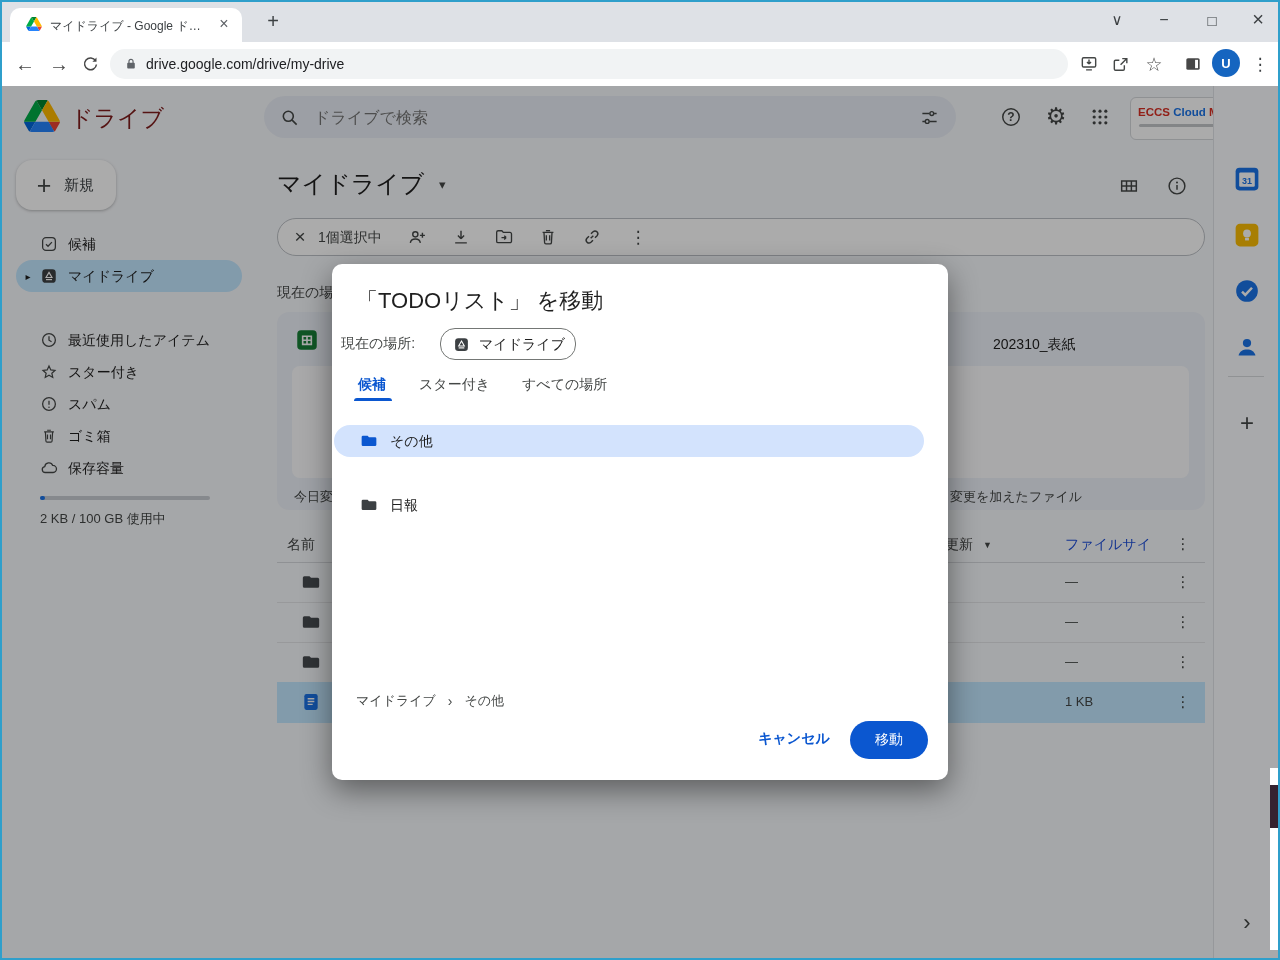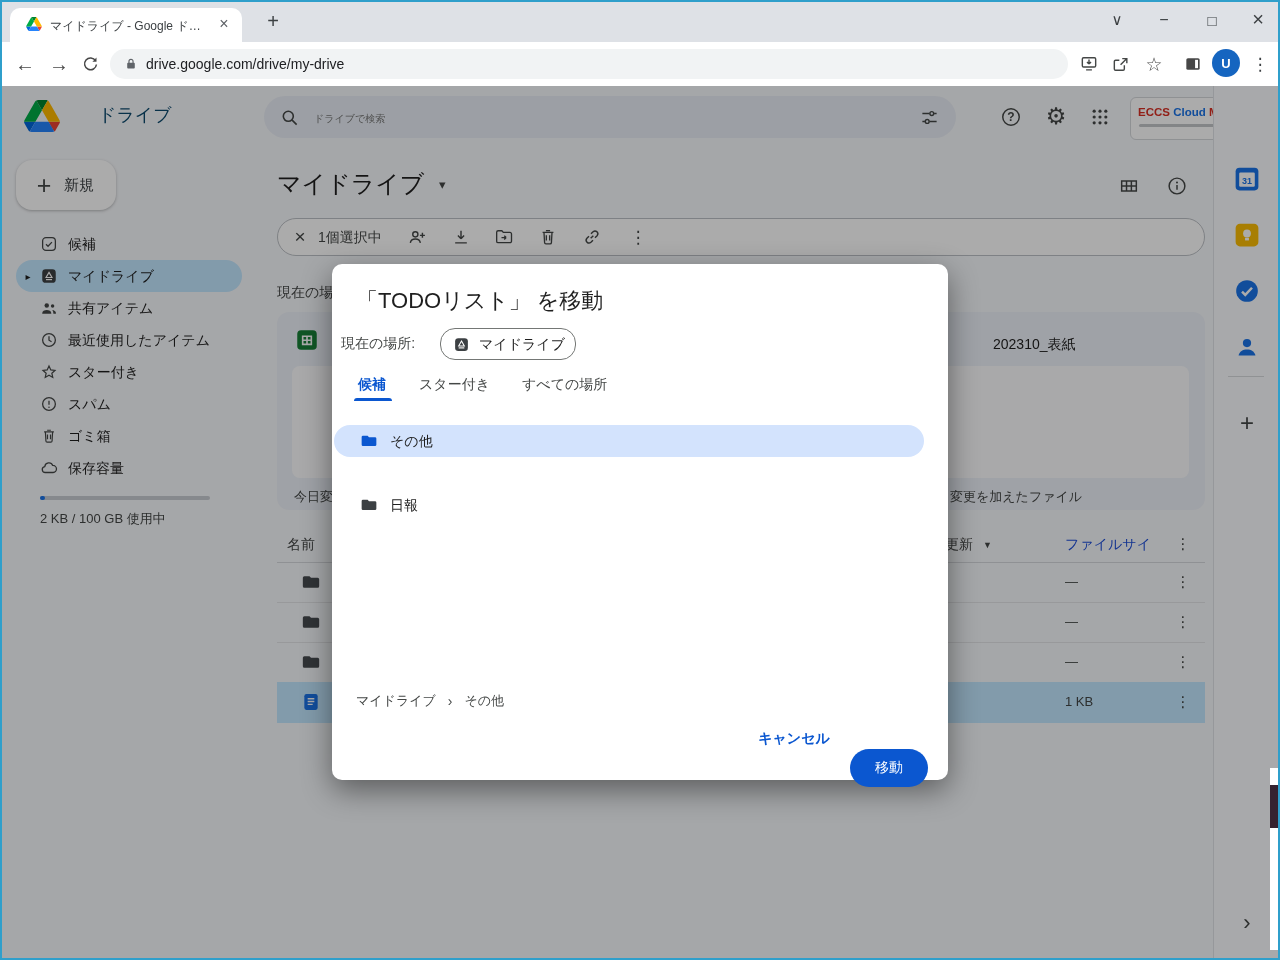--- a/index.html
+++ b/index.html
@@ -111,30 +111,30 @@
     <span class="abs" style="left:22px;top:14px;">
       <svg width="36" height="32" viewBox="0 0 87.3 78">
         <path d="m6.6 66.85 3.85 6.65c.8 1.4 1.95 2.5 3.3 3.3l13.75-23.8h-27.5c0 1.55.4 3.1 1.2 4.5z" fill="#0066da"></path>
         <path d="m43.65 25-13.75-23.8c-1.35.8-2.5 1.9-3.3 3.3l-25.4 44a9.06 9.06 0 0 0-1.2 4.5h27.5z" fill="#00ac47"></path>
         <path d="m73.55 76.8c1.35-.8 2.5-1.9 3.3-3.3l1.6-2.75 7.65-13.25c.8-1.4 1.2-2.95 1.2-4.5h-27.5l5.85 11.5z" fill="#ea4335"></path>
         <path d="m43.65 25 13.75-23.8c-1.35-.8-2.9-1.2-4.5-1.2h-18.5c-1.6 0-3.15.45-4.5 1.2z" fill="#00832d"></path>
         <path d="m59.8 53h-32.3l-13.75 23.8c1.35.8 2.9 1.2 4.5 1.2h50.8c1.6 0 3.15-.45 4.5-1.2z" fill="#2684fc"></path>
         <path d="m73.4 26.5-12.7-22c-.8-1.4-1.95-2.5-3.3-3.3l-13.75 23.8 16.15 28h27.45c0-1.55-.4-3.1-1.2-4.5z" fill="#ffba00"></path>
       </svg>
     </span>
-    <span class="abs nowrap" style="left:68px;top:17px;font-size:18px;color:#0c4a6e;margin-left:28px;">ドライブ</span>
+    <span class="abs nowrap" style="left:68px;top:17px;font-size:23px;color:#7f1d1d;">ドライブ</span>
 
     <div class="abs" style="left:262px;top:10px;width:692px;height:42px;border-radius:21px;background:#e9eef6;">
       <span class="abs ico" style="left:14px;top:10px;width:22px;height:22px;">
         <svg width="19" height="19" viewBox="0 0 24 24" fill="none" stroke="currentColor" stroke-width="2">
             <circle cx="10.5" cy="10.5" r="6.3"></circle>
             <path d="M15.3 15.3L21 21"></path>
           </svg>
       </span>
-      <input class="abs" style="left: 48px; top: 0px; width: 560px; height: 42px; border: none; background: transparent; font-size: 10px; color: #701a75; font-family: inherit;" placeholder="ドライブで検索">
+      <input class="abs" style="left: 48px; top: 0px; width: 560px; height: 42px; border: none; background: transparent; font-size: 16px; color: #701a75; font-family: inherit;" placeholder="ドライブで検索">
       <span class="abs ico" style="left:654px;top:10px;width:22px;height:22px;">
         <svg width="19" height="19" viewBox="0 0 24 24" fill="none" stroke="currentColor" stroke-width="1.8">
             <path d="M3 7h9M17.8 7H21M3 17h3.2M12 17h9"></path>
             <circle cx="14.9" cy="7" r="2.4"></circle>
             <circle cx="9.1" cy="17" r="2.4"></circle>
           </svg>
       </span>
     </div>
 
     <span class="abs ico" style="left:996px;top:18px;width:26px;height:26px;">
@@ -188,31 +188,20 @@
       <span class="abs glyph" style="left:4px;top:0;width:16px;height:32px;font-size:10px;color:#1f1f1f;">▸</span>
       <span class="iw ico">
         <svg width="18" height="18" viewBox="0 0 24 24">
             <rect x="3" y="3" width="18" height="18" rx="4.5" fill="#3c4043"></rect>
             <path d="M12 7.2l4 6.8H8z" fill="none" stroke="#fff" stroke-width="1.5"></path>
             <path d="M8 16.8h8" stroke="#fff" stroke-width="1.6"></path>
           </svg>
       </span>
       <span class="lbl nowrap">マイドライブ</span>
     </div>
-    <div class="abs sideitem" style="top:206px;">
-      <span class="iw ico">
-        <svg width="18" height="18" viewBox="0 0 24 24" fill="currentColor">
-            <circle cx="9" cy="8.6" r="3"></circle>
-            <path d="M3 18.6c0-2.6 3-4.1 6-4.1s6 1.5 6 4.1v.9H3z"></path>
-            <circle cx="16.8" cy="9.2" r="2.3"></circle>
-            <path d="M16.4 14.6c2.4.3 4.8 1.6 4.8 3.8v1.1h-3.4v-.9c0-1.5-.5-2.9-1.4-4z"></path>
-          </svg>
-      </span>
-      <span class="lbl nowrap">共有アイテム</span>
-    </div>
     <div class="abs sideitem" style="top:238px;">
       <span class="iw ico">
         <svg width="18" height="18" viewBox="0 0 24 24" fill="none" stroke="currentColor" stroke-width="1.7">
             <circle cx="12" cy="12" r="8.5"></circle>
             <path d="M12 7v5.3l3.4 2"></path>
           </svg>
       </span>
       <span class="lbl nowrap">最近使用したアイテム</span>
     </div>
     <div class="abs sideitem" style="top:270px;">
@@ -451,16 +440,16 @@
       <span class="lbl nowrap">日報</span>
     </div>
 
     <div class="abs nowrap" style="left:24px;top:428px;font-size:13px;color:#444746;display:flex;align-items:center;gap:12px;">
       <span>マイドライブ</span>
       <span style="font-size:14px;">›</span>
       <span>その他</span>
     </div>
 
     <div class="abs btn-text" style="left:407px;top:455px;width:110px;height:40px;">キャンセル</div>
-    <div class="abs btn-filled" style="left:518px;top:457px;width:78px;height:38px;margin-top:28px;">移動</div>
+    <div class="abs btn-filled" style="left:518px;top:457px;width:78px;height:38px;">移動</div>
   </div>
 
 </div>
 
 </body></html>

